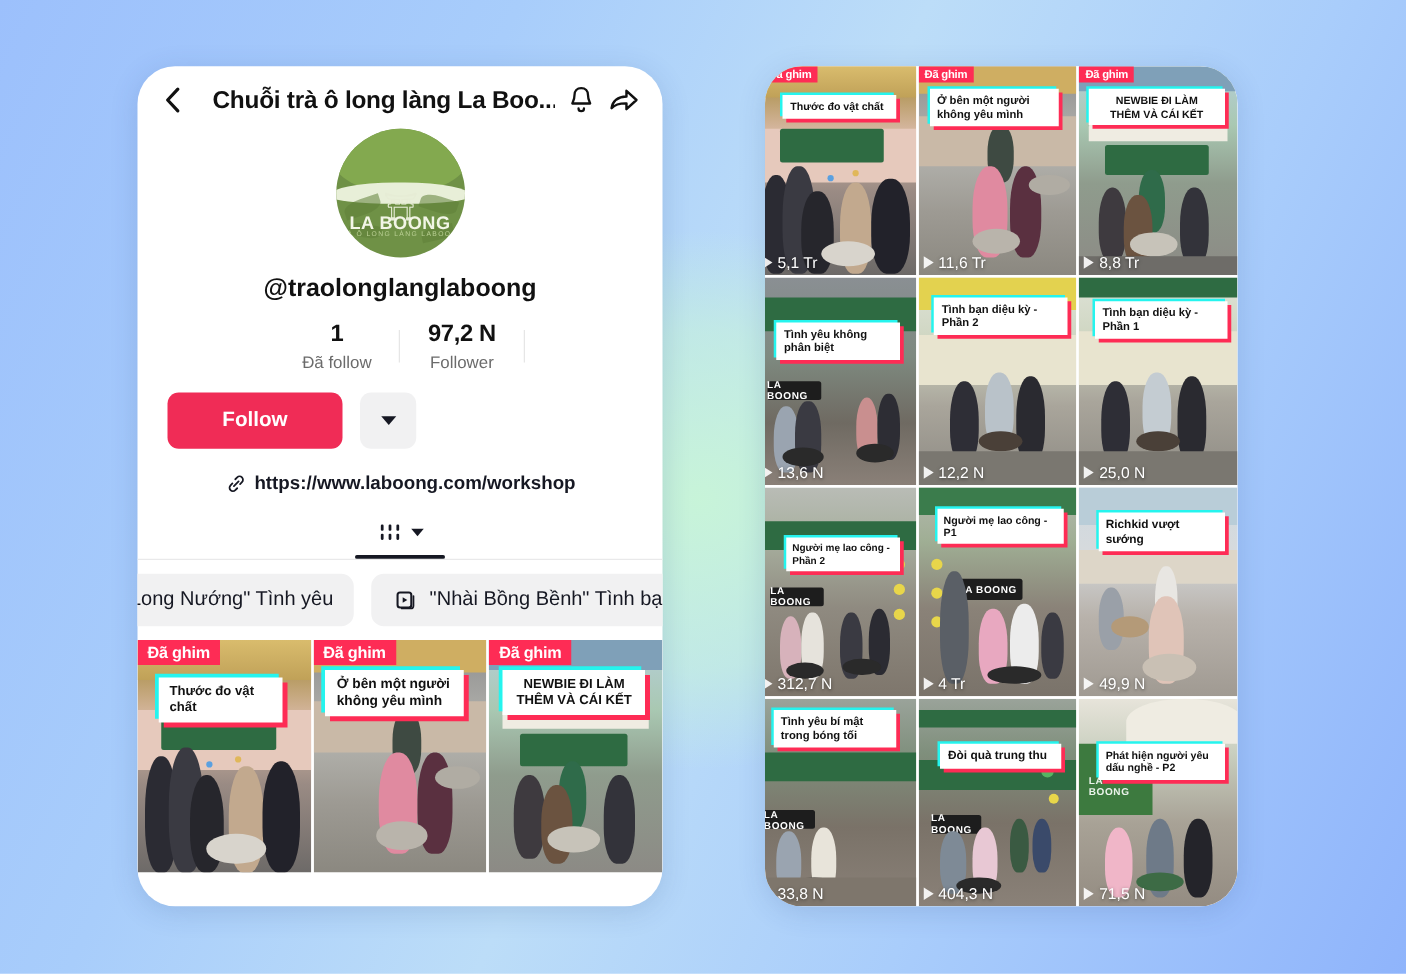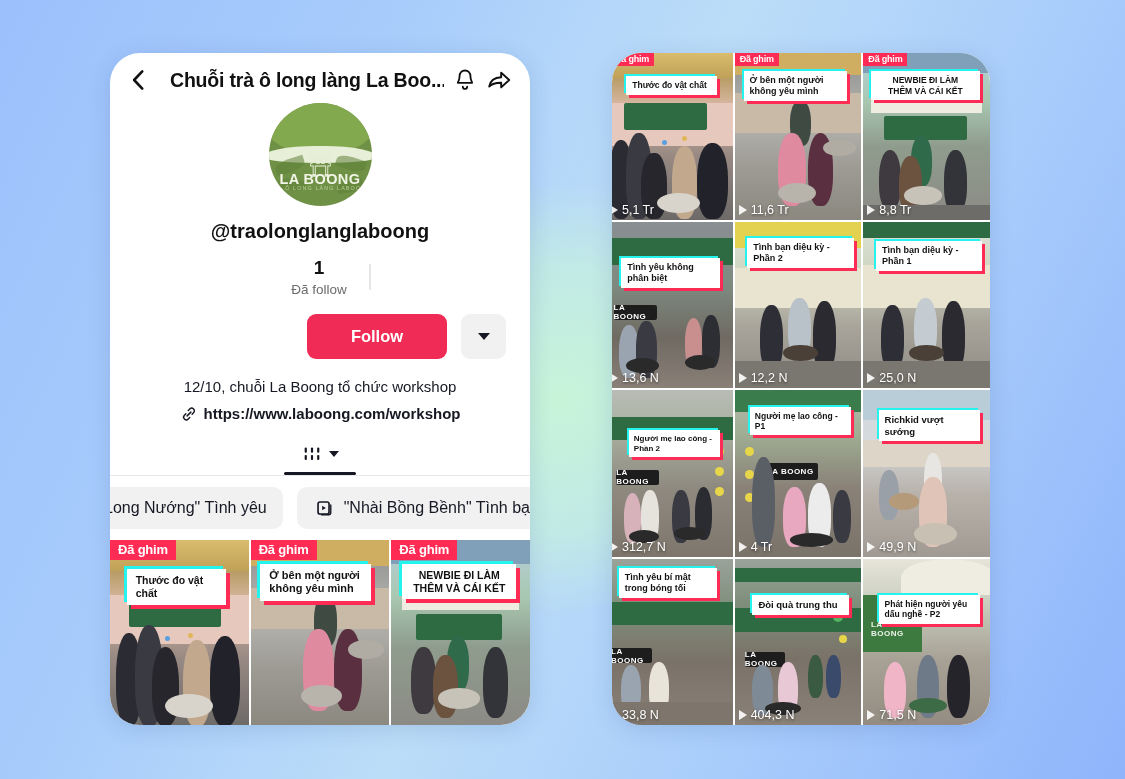--- a/index.html
+++ b/index.html
@@ -70,21 +70,21 @@
 
   
   .handle { text-align:center; margin-top:14px; font-size:20px; font-weight:bold; color:#111; }
   .stats { display:flex; justify-content:center; align-items:center; margin-top:14px; }
   .stat { width:99px; text-align:center; }
   .stat-num { font-size:19px; font-weight:bold; color:#111; letter-spacing:-0.3px; }
   .stat-lbl { font-size:13.5px; color:#6b6b6b; margin-top:3px; }
   .divider { width:1px; height:26px; background:#e6e6e6; }
 
   
-  .actions { display:flex; justify-content:flex-end; gap:14px; margin-top:17px; padding:0 24px; }
+  .actions { display:flex; justify-content:flex-start; gap:14px; margin-top:17px; padding:0 24px; }
   .btn-follow {
     background:#f02c56; color:#fff; border:none; border-radius:9px;
     width:140px; height:45px; font-size:16.5px; font-weight:bold;
     font-family:inherit; cursor:pointer;
   }
   .btn-msg {
     background:#f1f1f2; color:#161823; border:none; border-radius:9px;
     width:129px; height:45px; font-size:16.5px; font-weight:500;
     font-family:inherit; cursor:pointer;
   }
@@ -190,32 +190,35 @@
   </div>
 
   <div class="handle">@traolonglanglaboong</div>
 
   <div class="stats">
     <div class="stat">
       <div class="stat-num">1</div>
       <div class="stat-lbl">Đã follow</div>
     </div>
     <div class="divider"></div>
+    <div class="stat">
+      <div class="stat-num">97,2 N</div>
+      <div class="stat-lbl">Follower</div>
+    </div>
     <div class="divider"></div>
   </div>
 
   <div class="actions">
     <button class="btn-follow">Follow</button>
     <button class="btn-more">
       <span class="caret"></span>
     </button>
   </div>
 
   <div class="bio">
-    <div>12/10, chuỗi La Boong tổ chức workshop</div>
     <div class="bio-link">
       <svg style="width:18px;height:18px;flex:none;" viewBox="0 0 24 24">
         <path d="M9.5 14.5 14.5 9.5" stroke="#161823" stroke-width="1.9" fill="none" stroke-linecap="round"></path>
         <path d="M11 7.2 13 5.2a3.6 3.6 0 0 1 5.1 5.1l-2 2" stroke="#161823" stroke-width="1.9" fill="none" stroke-linecap="round"></path>
         <path d="M13 16.8 11 18.8a3.6 3.6 0 0 1-5.1-5.1l2-2" stroke="#161823" stroke-width="1.9" fill="none" stroke-linecap="round"></path>
       </svg>
       <span>https://www.laboong.com/workshop</span>
     </div>
   </div>
 

